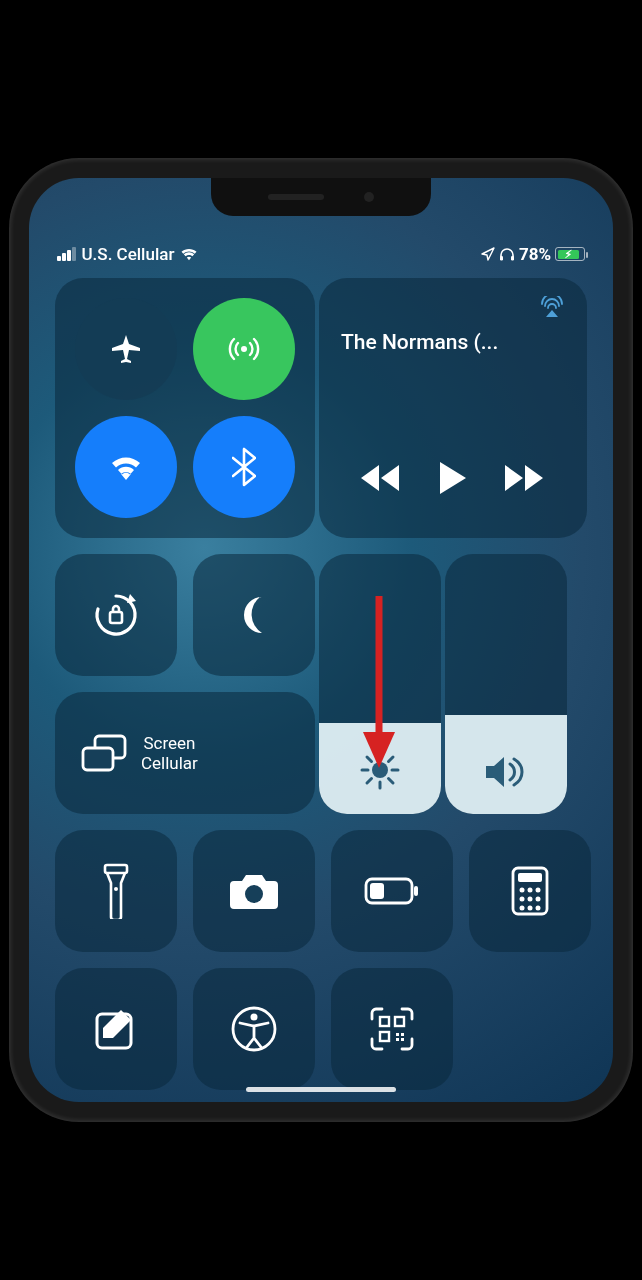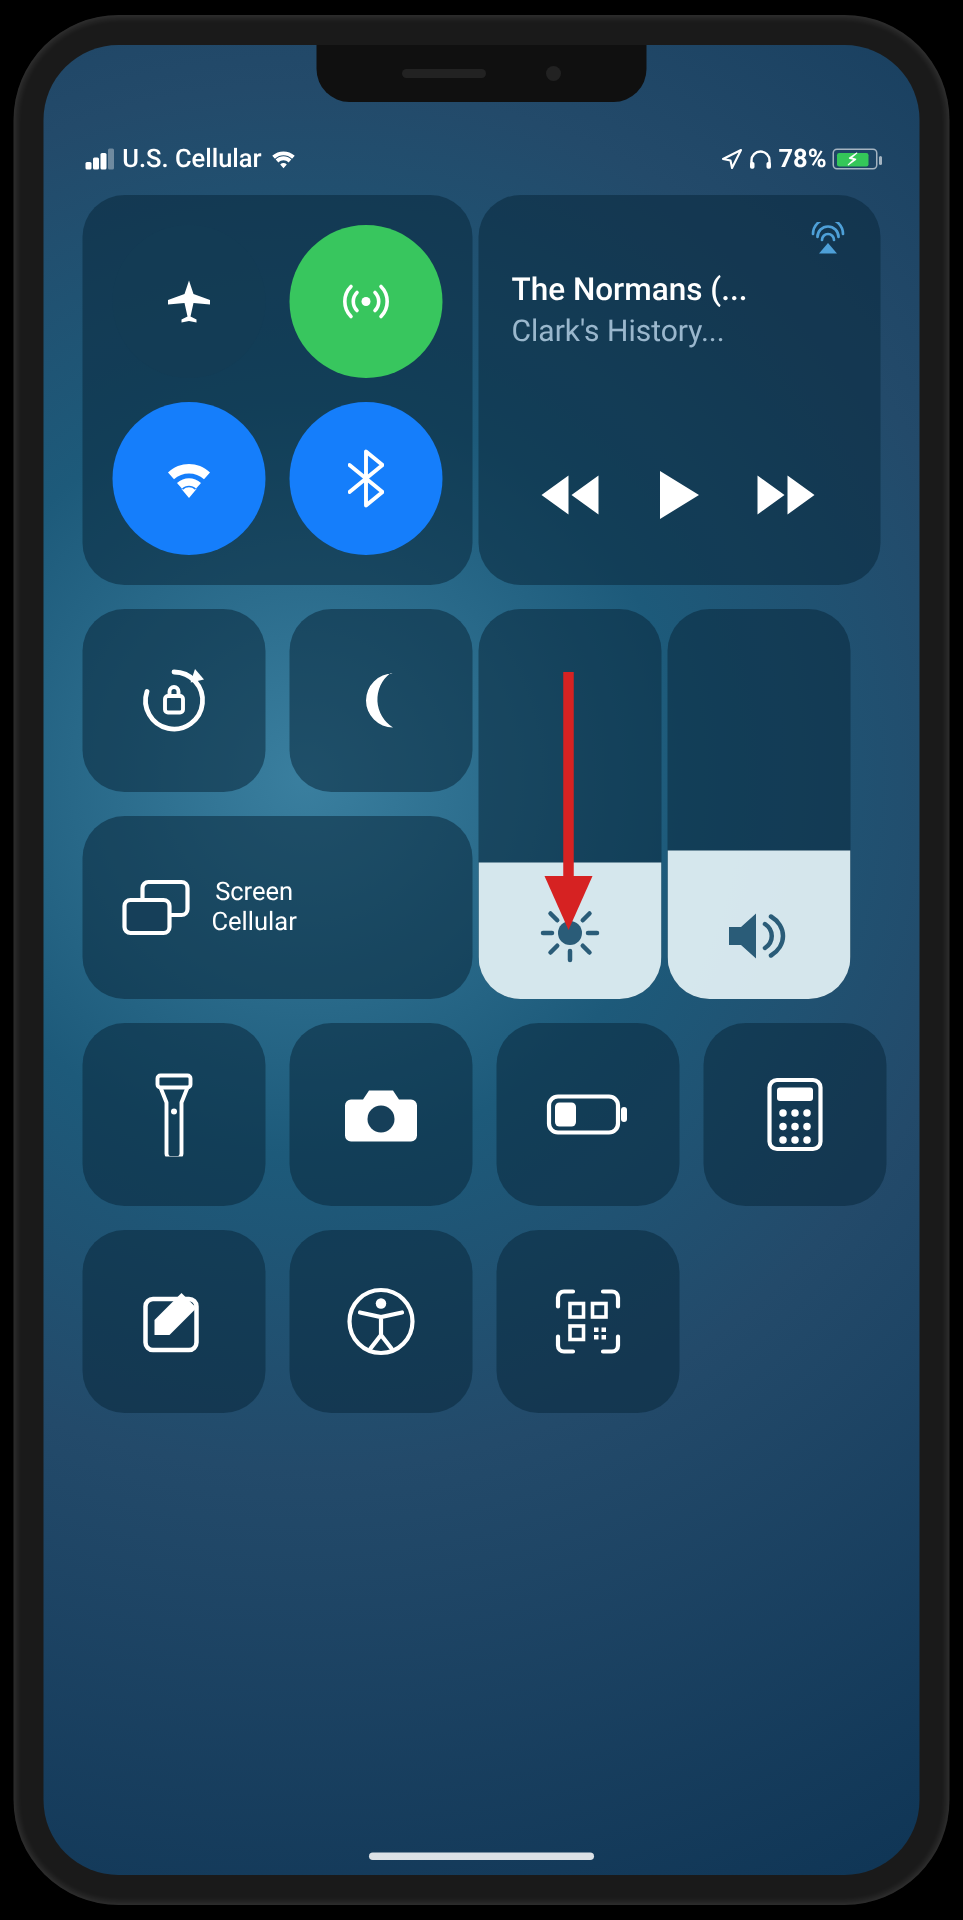--- a/index.html
+++ b/index.html
@@ -7,21 +7,21 @@
     background: #000;
     font-family: -apple-system, BlinkMacSystemFont, "Segoe UI", Roboto, Helvetica, Arial, sans-serif;
     width: 642px;
     height: 1280px;
     display: flex;
     align-items: center;
     justify-content: center;
   }
   .device {
     width: 624px;
-    height: 1260px;
+    height: 964px;
     background: #1a1a1a;
     border-radius: 70px;
     padding: 20px;
     position: relative;
     box-shadow: inset 0 0 4px 2px rgba(255,255,255,0.1);
   }
   .screen {
     width: 100%;
     height: 100%;
     background: radial-gradient(circle at 30% 40%, #3a7f9f 0%, #1d5a7a 30%, #234a6a 55%, #0f3555 100%);
@@ -183,21 +183,20 @@
 
         <div class="module media-module">
           <span class="airplay-icon">
             <svg width="26" height="22" viewBox="0 0 26 22">
                 <path d="M3 8a10 10 0 0120 0M6 10a7 7 0 0114 0M9 12a4 4 0 018 0" stroke="#4ea0d8" stroke-width="1.8" fill="none" stroke-linecap="round"></path>
                 <path d="M13 14l6 7H7l6-7z" fill="#4ea0d8"></path>
               </svg>
           </span>
           <div>
             <div class="media-title">The Normans (...</div>
-            <div class="media-subtitle">Clark's History...</div>
           </div>
           <div class="media-controls">
             <span>
               <svg width="44" height="30" viewBox="0 0 44 30">
                   <path d="M22 15L40 2v26L22 15zM2 15L20 2v26L2 15z" fill="#fff"></path>
                 </svg>
             </span>
             <span>
               <svg width="30" height="36" viewBox="0 0 30 36">
                   <path d="M2 2l26 16L2 34V2z" fill="#fff"></path>

